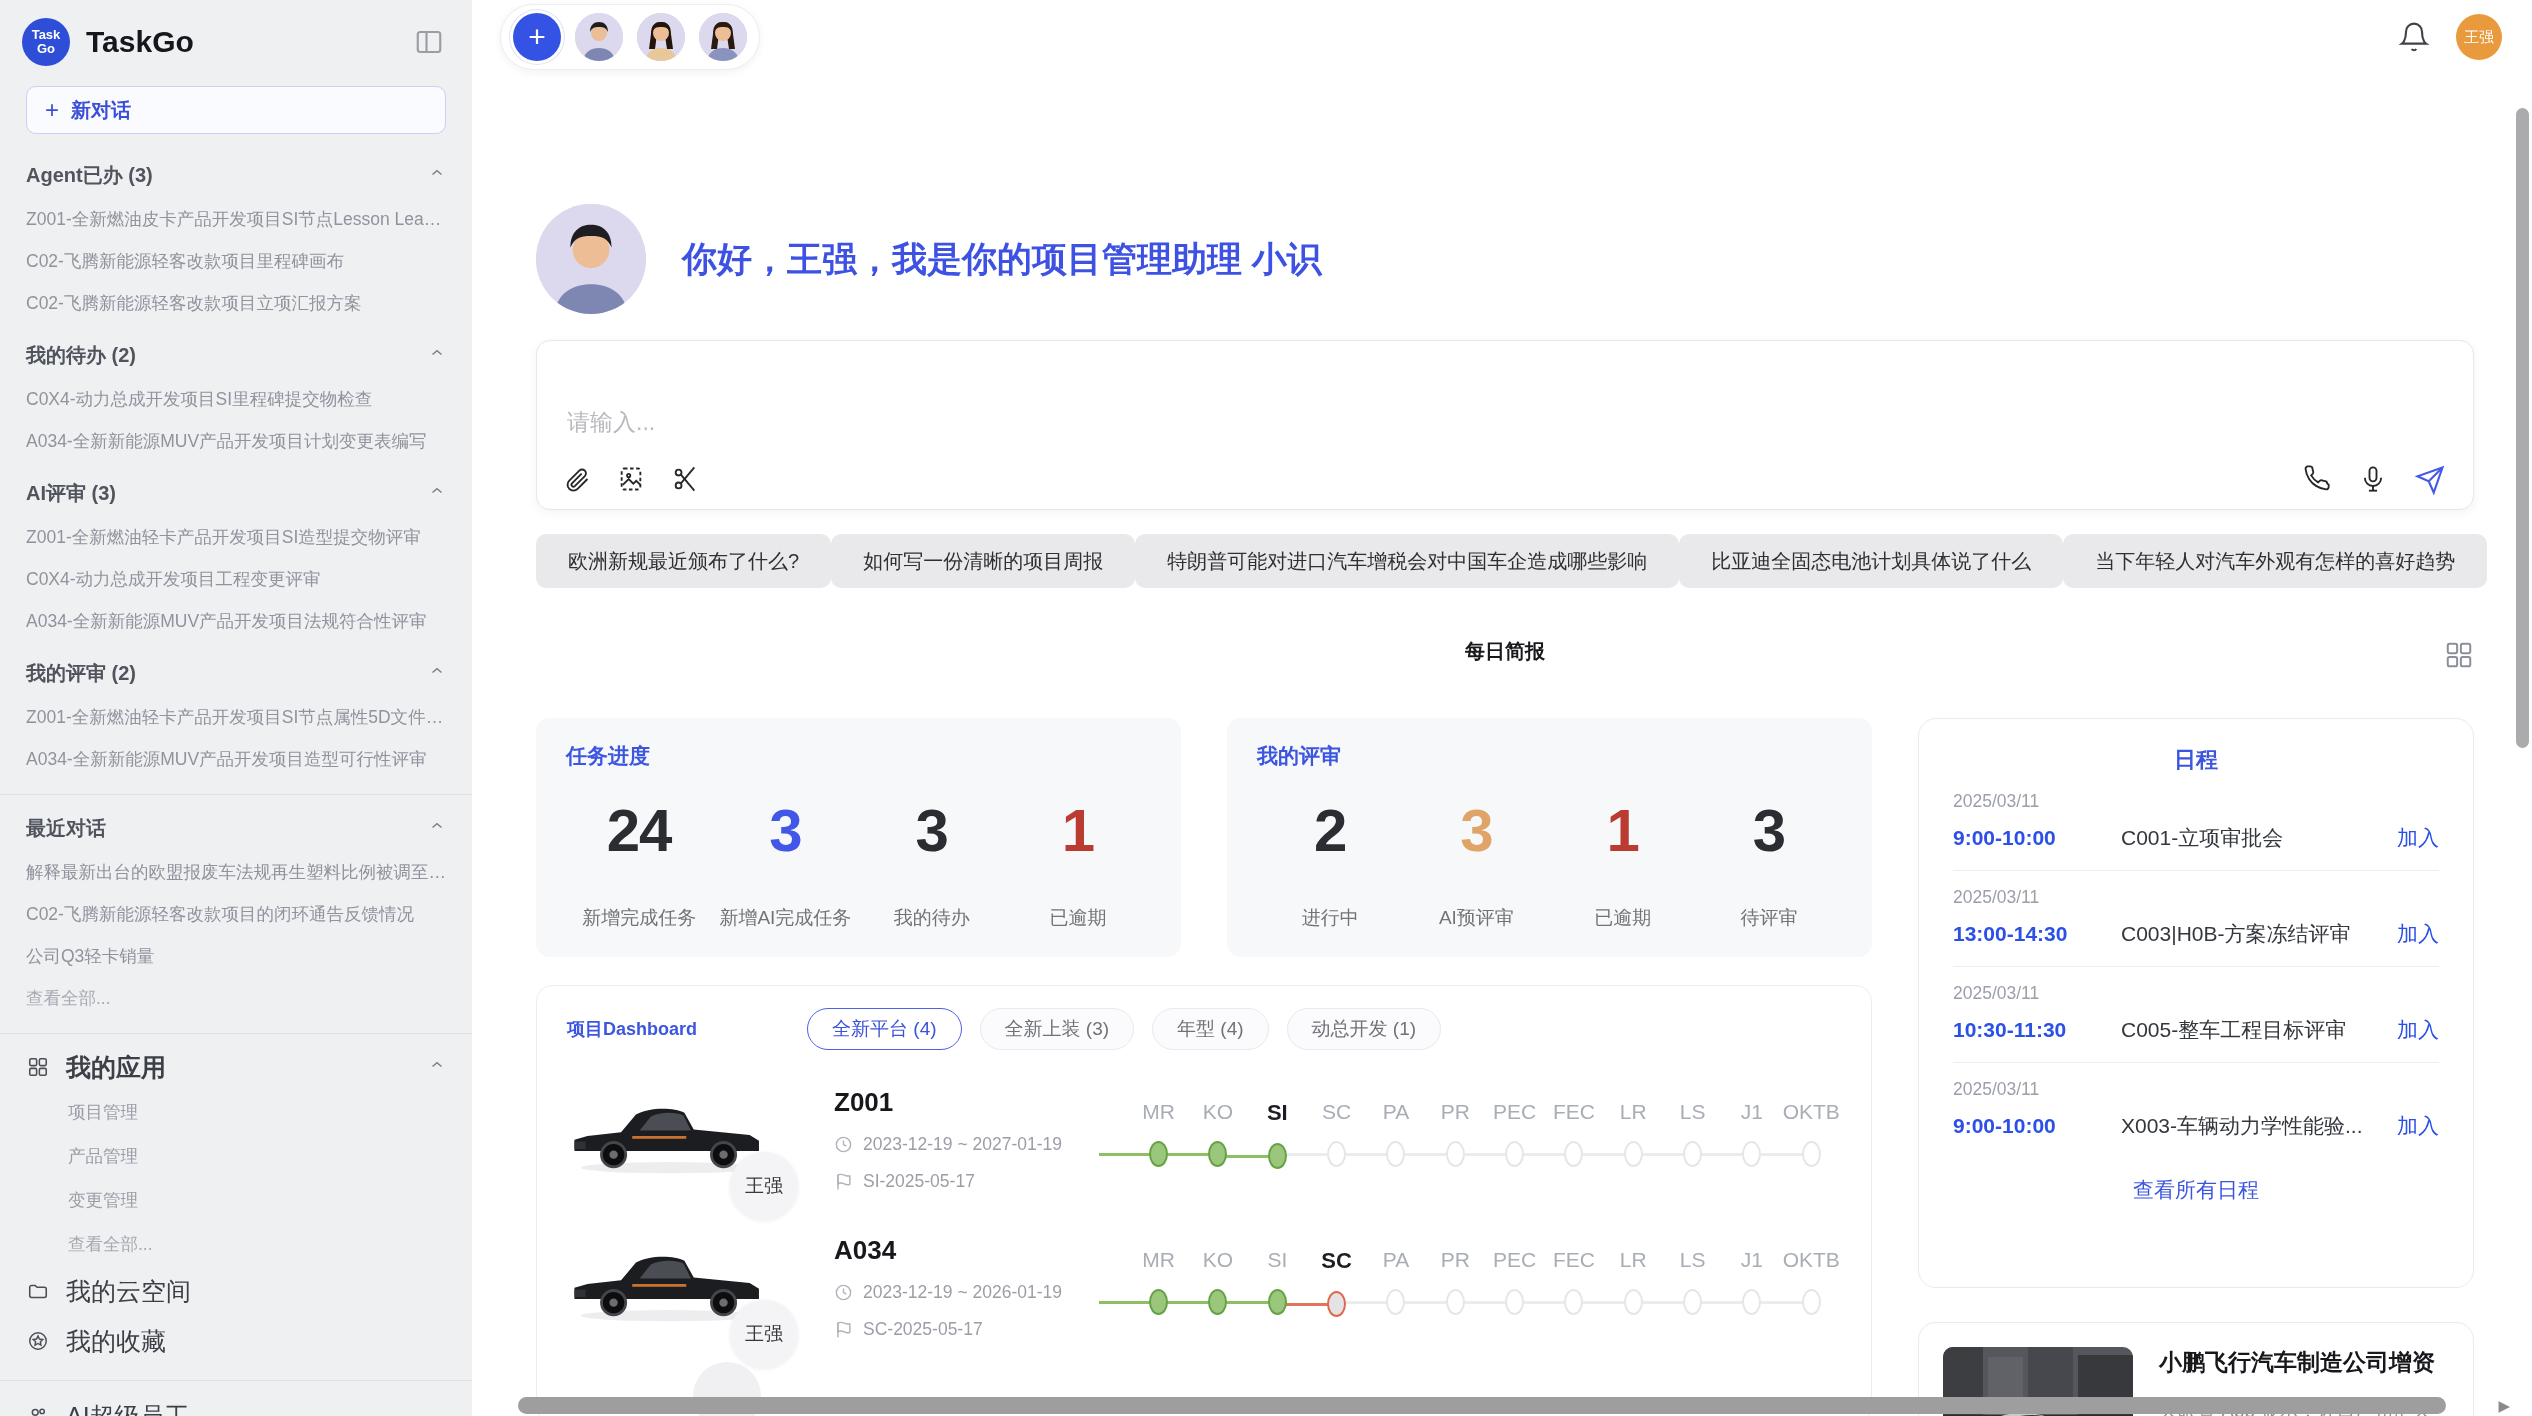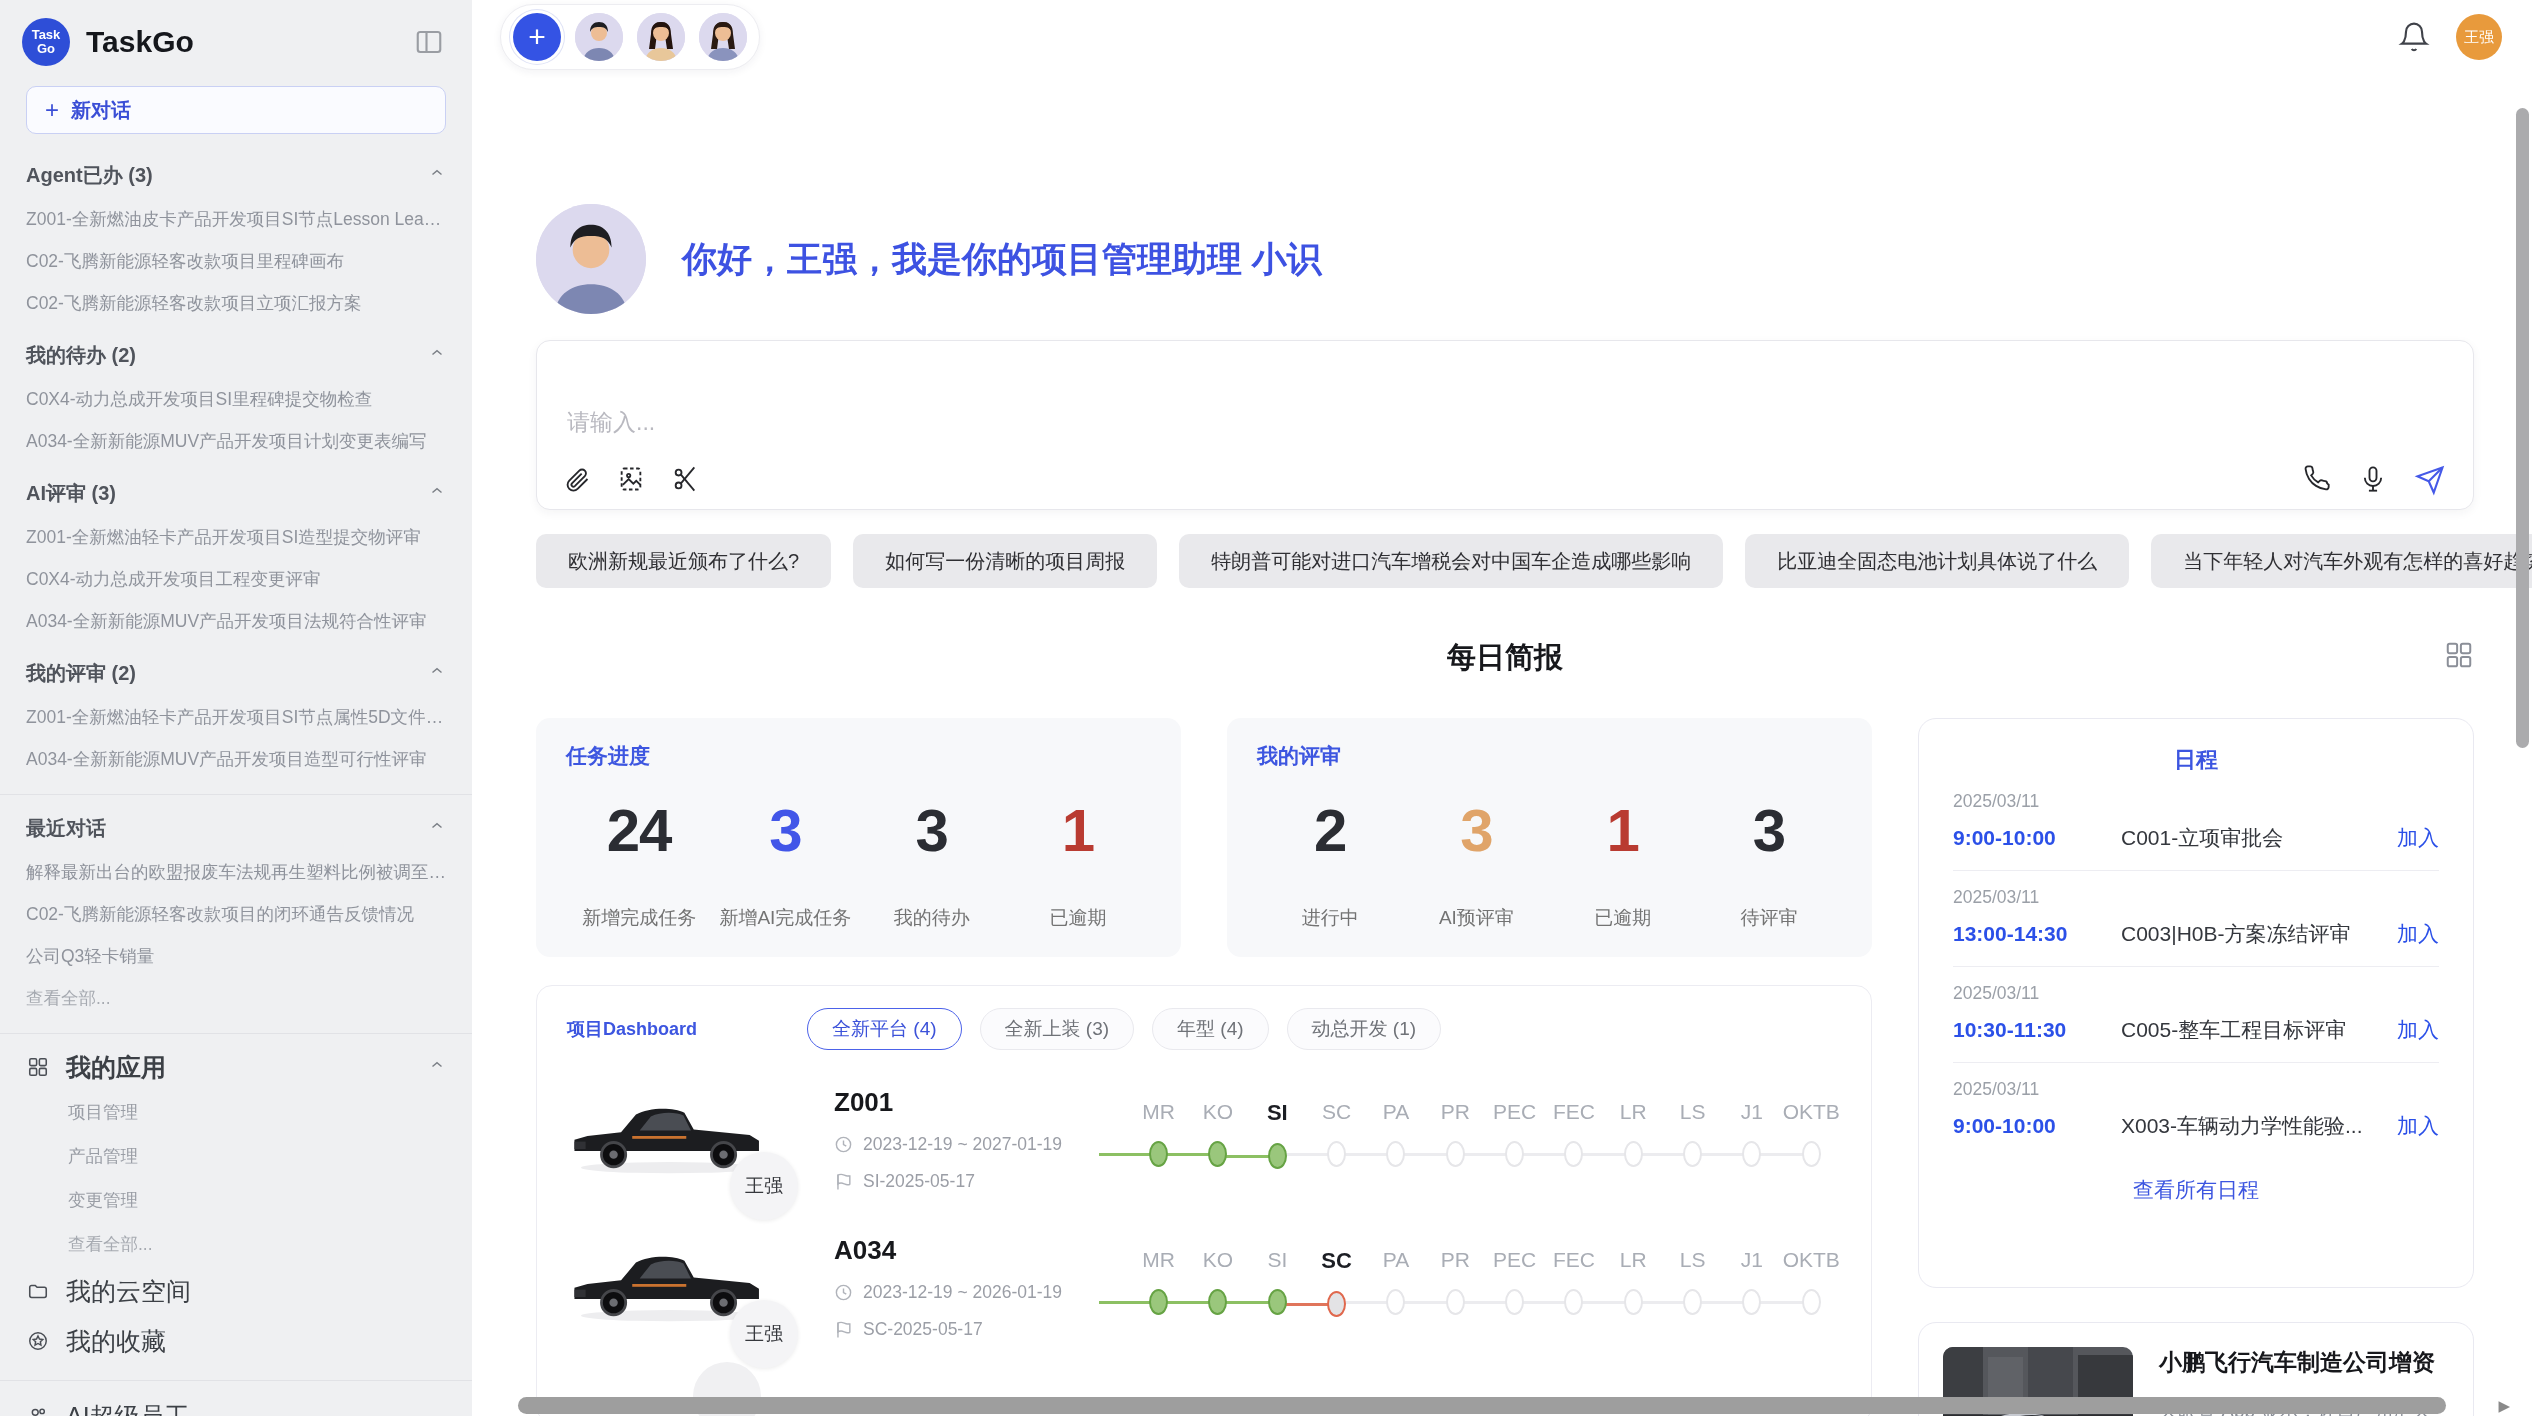--- a/index.html
+++ b/index.html
@@ -42,25 +42,25 @@
   .greet-av{width:110px;height:110px;border-radius:50%;background:#dcd9ee;overflow:hidden;}
   .greet-title{font-size:35px;font-weight:700;color:#3d52e2;}
 
   .input-card{margin-top:26px;height:170px;border:1px solid #e7e7ec;border-radius:14px;box-shadow:0 3px 10px rgba(40,40,60,.05);position:relative;background:#fff;cursor:text;}
   .placeholder{position:absolute;top:66px;left:30px;font-size:23px;color:#b9b9c0;}
   .ic-left{position:absolute;left:26px;bottom:16px;display:flex;gap:26px;}
   .ic-right{position:absolute;right:30px;bottom:16px;display:flex;gap:28px;align-items:center;}
   .icon28{width:28px;height:28px;color:#26272b;cursor:pointer;}
   .icon28.blue{color:#4559e8;}
 
-  .chips{margin-top:24px;display:flex;gap:22px;}
+  .chips{margin-top:24px;display:flex;}
   .chip{height:54px;display:flex;align-items:center;padding:0 32px;background:#e9e9ec;border-radius:10px;font-size:20px;color:#2f2f33;white-space:nowrap;cursor:pointer;}
 
   .brief-h{margin-top:50px;position:relative;height:36px;}
-  .brief-title{text-align:center;font-size:29px;font-weight:700;color:#17181c;}
+  .brief-title{text-align:center;font-size:20px;font-weight:700;color:#17181c;}
   .brief-grid{position:absolute;right:0;top:2px;width:30px;height:30px;color:#8b8f98;cursor:pointer;}
 
   .cols{margin-top:44px;display:flex;gap:46px;align-items:flex-start;}
   .leftcol{flex:1;min-width:0;}
   .rightcol{width:556px;min-width:556px;}
 
   .stats-row{display:flex;gap:46px;}
   .stat-card{flex:1;background:#f7f8fa;border-radius:14px;padding:24px 30px 26px 30px;}
   .stat-title{font-size:21px;color:#3d56e0;font-weight:600;}
   .stat-grid{margin-top:26px;display:flex;}

